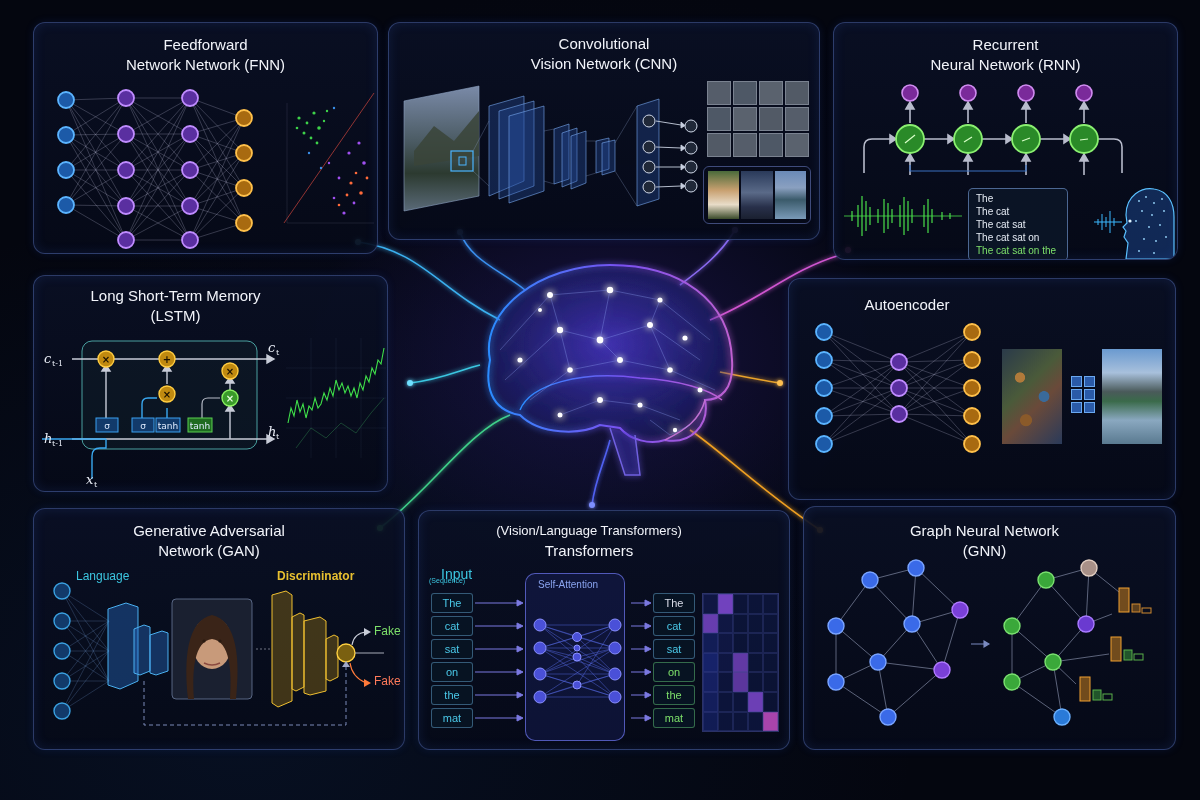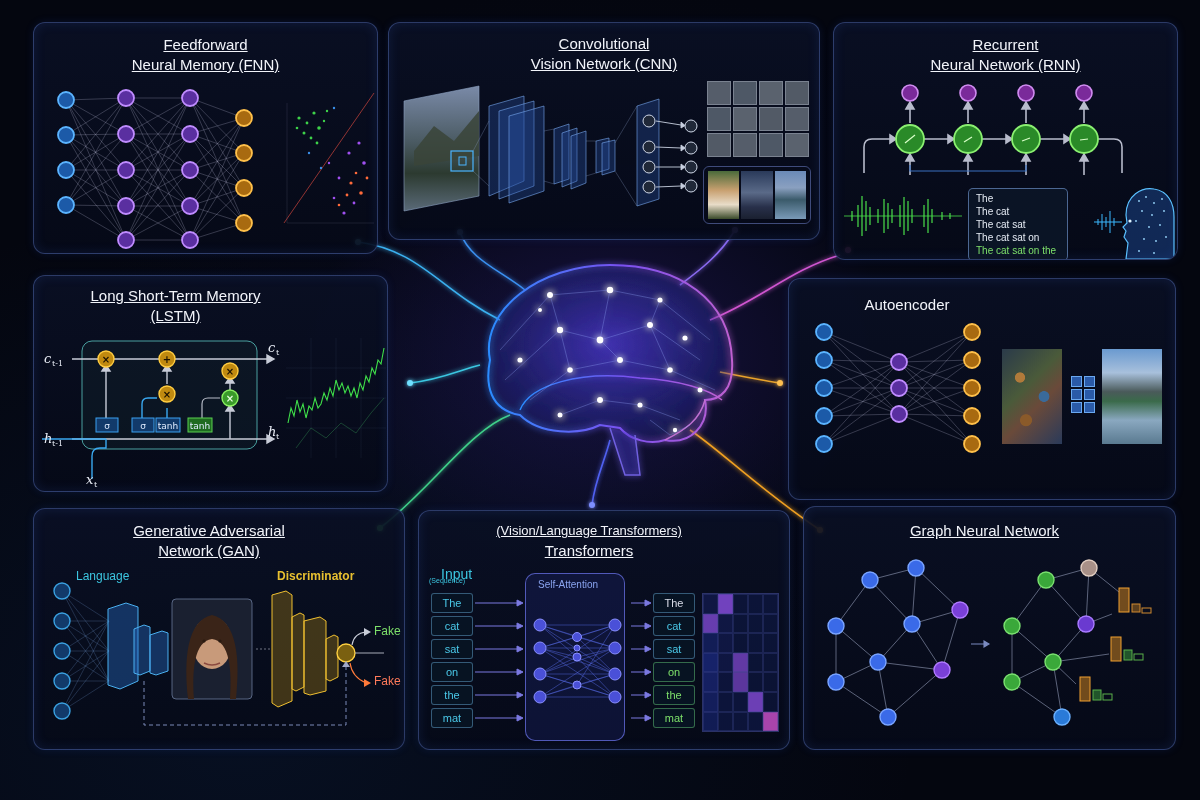--- a/index.html
+++ b/index.html
@@ -17,21 +17,21 @@
     border-radius: 12px;
     border: 1px solid rgba(90,120,200,0.45);
     background: linear-gradient(180deg, rgba(10,16,36,0.92), rgba(6,10,24,0.92));
     box-shadow: 0 0 12px rgba(60,100,220,0.15) inset, 0 0 8px rgba(40,80,200,0.15);
     overflow: hidden;
   }
   .panel-title {
     position: absolute; left: 0; right: 0; text-align: center;
     font-size: 15px; line-height: 20px; color: #f2f4fa; font-weight: 400;
   }
-  .panel-title span { display: block; text-decoration: underline; }
+  .panel-title span { display: block; }
   svg { position: absolute; overflow: visible; }
   .rnn-box {
     position: absolute; border: 1px solid rgba(120,160,220,0.6); border-radius: 5px;
     background: rgba(12,22,40,0.85); padding: 3px 7px;
     font-size: 10px; line-height: 13px; color: #e6ecf5;
   }
   .rnn-box .hl { color: #7de06a; }
   .tok {
     position: absolute; width: 42px; height: 20px; border: 1px solid rgba(90,150,190,0.55);
     border-radius: 3px; background: rgba(8,20,36,0.9); text-align: center;
@@ -137,21 +137,21 @@
         <circle cx="240" cy="140" r="2.5"></circle>
       <circle cx="215" cy="180" r="2.2"></circle>
         <circle cx="80" cy="60" r="2"></circle>
     </g>
   </g>
 </svg>
 
 <div class="panel" style="left:33px;top:22px;width:345px;height:232px;">
   <div class="panel-title" style="top:12px;">
     <span>Feedforward</span>
-    <span>Neural Memory (FNN)</span>
+    <span>Network Network (FNN)</span>
   </div>
   <svg width="230" height="150" viewBox="0 0 230 150" style="left:20px;top:65px;">
     <g stroke="rgba(200,200,230,0.35)" stroke-width="0.7">
 
       <path d="M12 12 L72 10 M12 12 L72 46 M12 12 L72 82 M12 12 L72 118 M12 12 L72 152
                M12 47 L72 10 M12 47 L72 46 M12 47 L72 82 M12 47 L72 118 M12 47 L72 152
                M12 82 L72 10 M12 82 L72 46 M12 82 L72 82 M12 82 L72 118 M12 82 L72 152
                M12 117 L72 10 M12 117 L72 46 M12 117 L72 82 M12 117 L72 118 M12 117 L72 152"></path>
       <path d="M72 10 L136 10 M72 10 L136 46 M72 10 L136 82 M72 10 L136 118 M72 10 L136 152
                M72 46 L136 10 M72 46 L136 46 M72 46 L136 82 M72 46 L136 118 M72 46 L136 152
@@ -730,20 +730,21 @@
       <div style="background: rgba(40, 60, 190, 0.2);"></div>
       <div style="background: rgba(40, 60, 190, 0.2);"></div>
       <div style="background: rgba(40, 60, 190, 0.2);"></div>
       <div style="background: rgba(200, 80, 200, 0.84);"></div>
     </div>
 </div>
 
 <div class="panel" style="left:803px;top:506px;width:373px;height:244px;">
   <div class="panel-title" style="top:14px;left:-10px;">
     <span>Graph Neural Network</span>
+    <span>(GNN)</span>
   </div>
   <svg width="370" height="170" viewBox="0 0 370 170" style="left:0;top:55px;">
     <g stroke="rgba(180,190,220,0.55)" stroke-width="0.9">
       <line x1="66" y1="18" x2="112" y2="6"></line>
         <line x1="66" y1="18" x2="32" y2="64"></line>
         <line x1="66" y1="18" x2="108" y2="62"></line>
       <line x1="112" y1="6" x2="108" y2="62"></line>
         <line x1="112" y1="6" x2="156" y2="48"></line>
         <line x1="108" y1="62" x2="156" y2="48"></line>
       <line x1="32" y1="64" x2="74" y2="100"></line>

